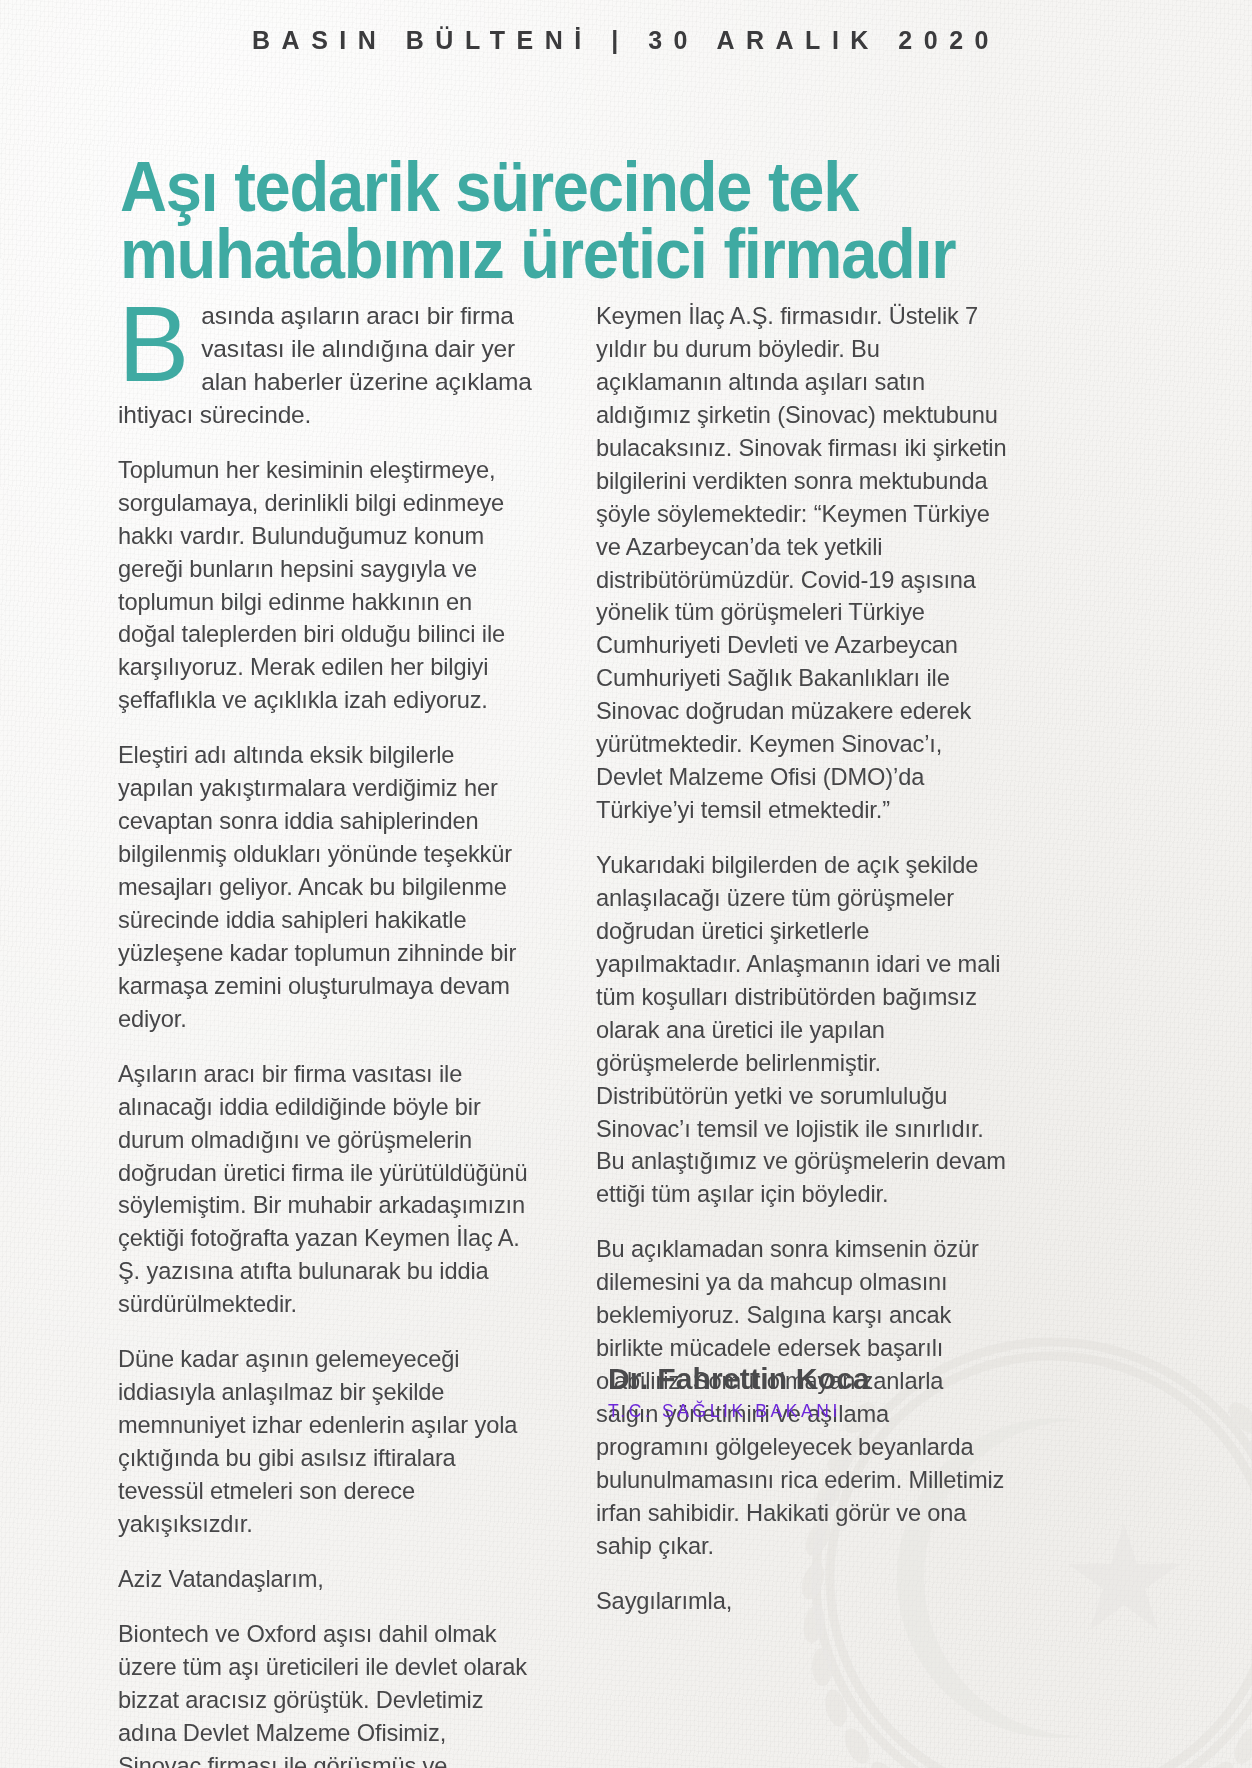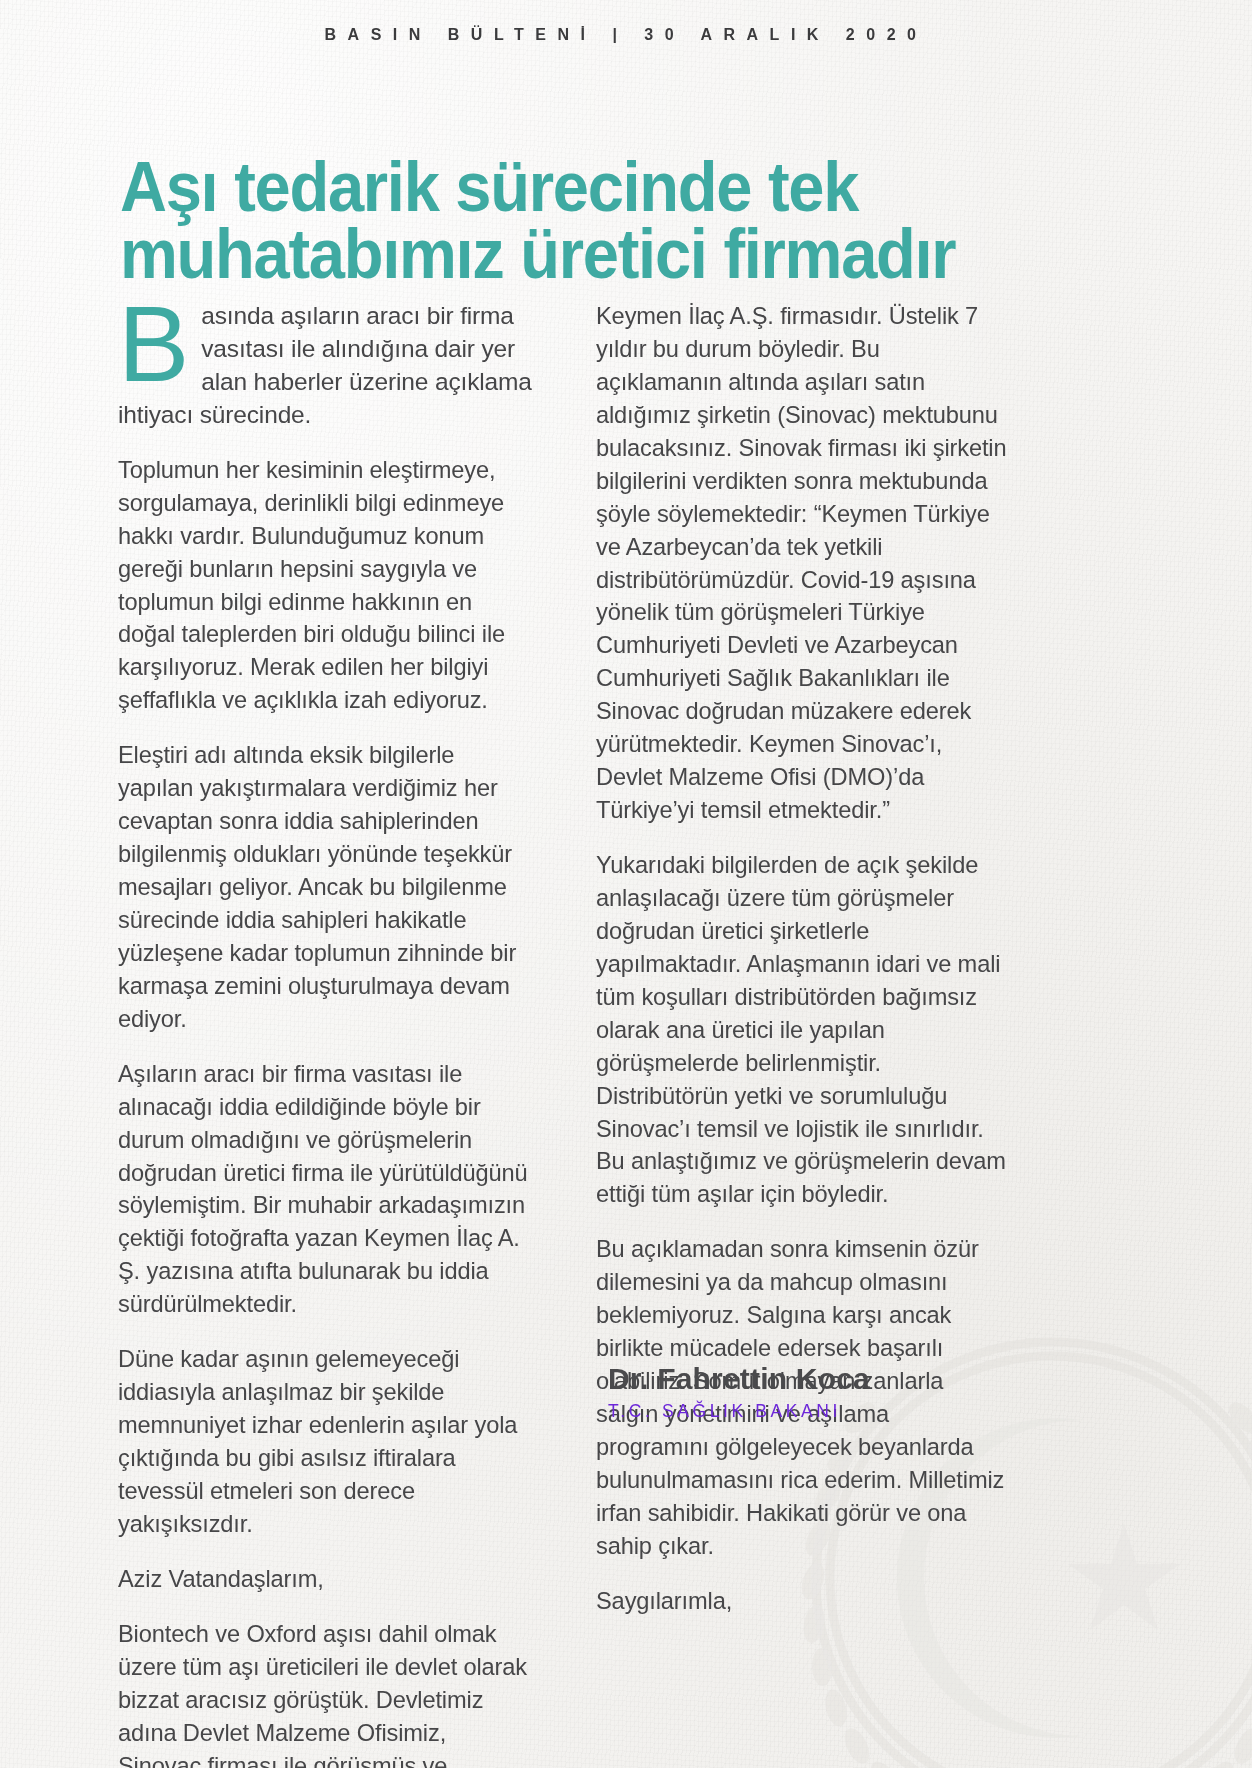--- a/index.html
+++ b/index.html
@@ -67,21 +67,21 @@
   
   #masthead {
     position: absolute;
     top: 26px;
     left: 0;
     width: 1252px;
     text-align: center;
     z-index: 3;
   }
   #masthead .kicker {
-    font-size: 16px;
+    font-size: 25px;
     font-weight: bold;
     letter-spacing: 11.5px;
     color: #3b3b3d;
     white-space: nowrap;
   }
 
   
   #headline {
     position: absolute;
     top: 154px;

